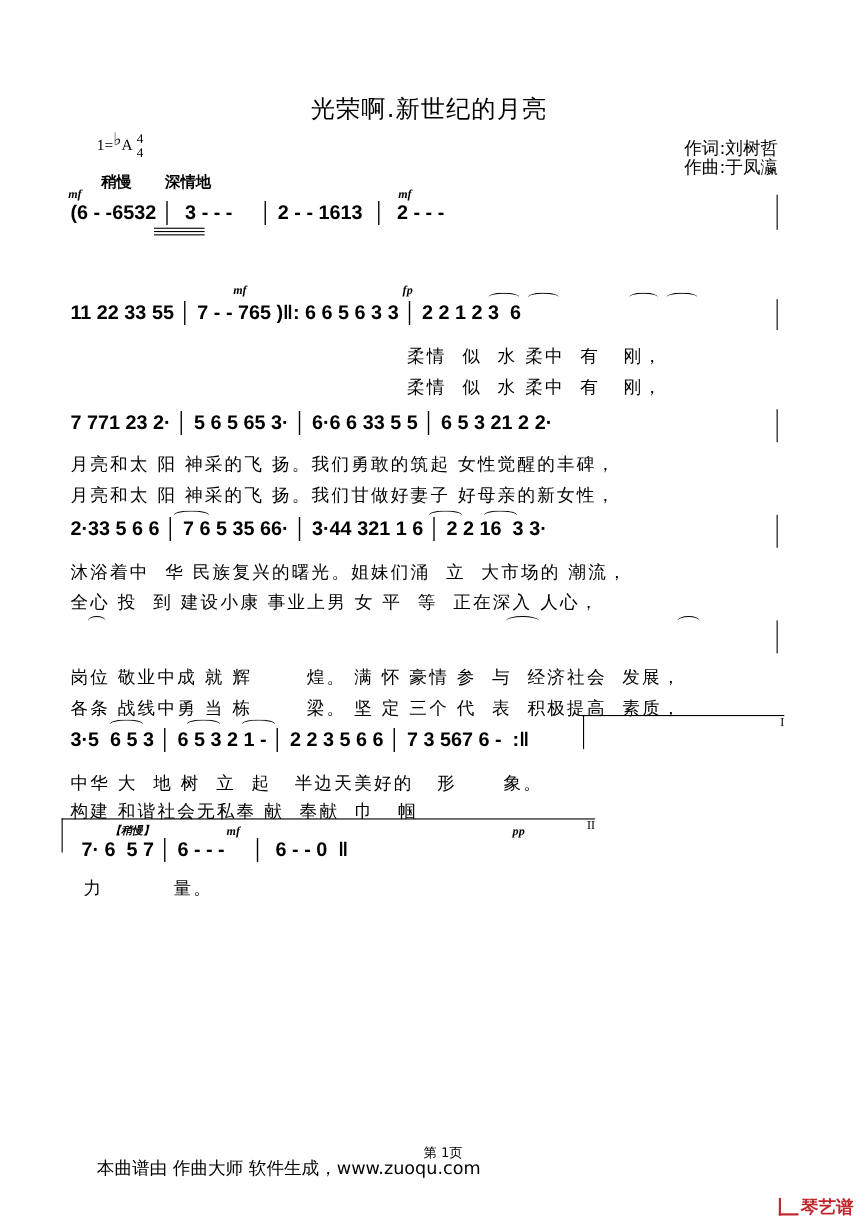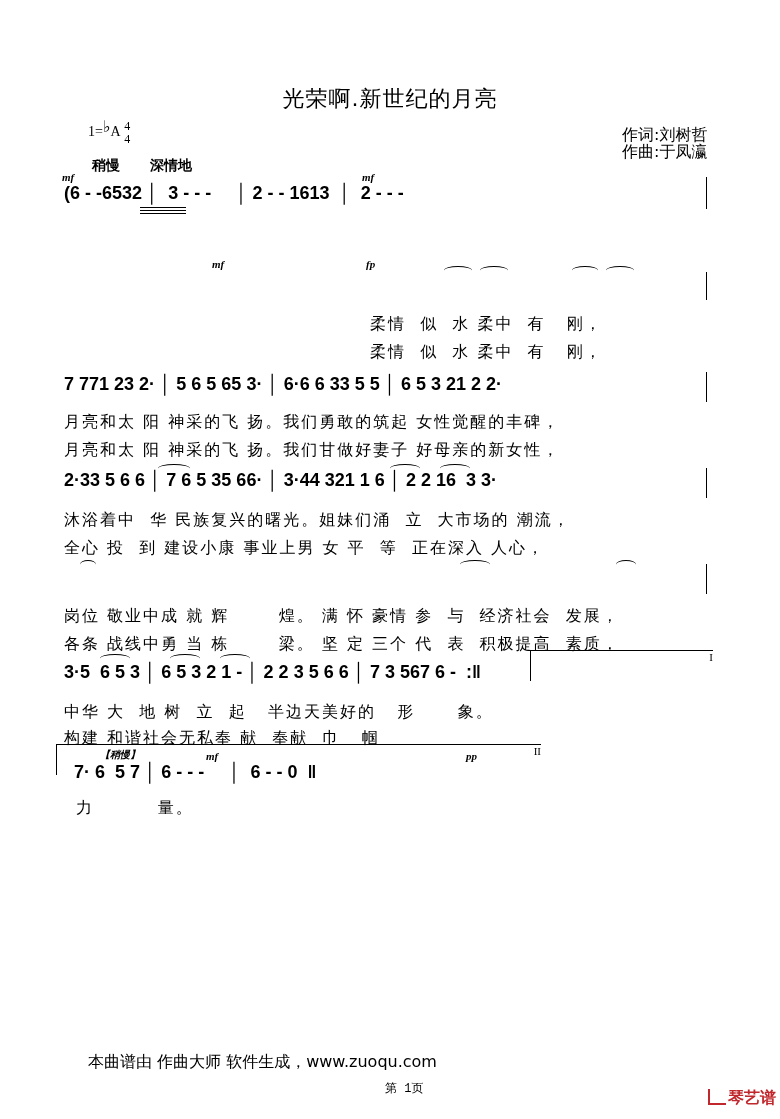--- a/index.html
+++ b/index.html
@@ -14,21 +14,21 @@
   .tempo { top: 157px; font-size: 14px; font-weight: bold; }
   .sys { position: absolute; left: 60px; width: 650px; text-align: right; }
   .notes { position: absolute; left: 0; font-weight: bold; font-size: 18px; font-family: "Liberation Sans", sans-serif; white-space: pre; }
   .bar { position: absolute; width: 1px; background: #000; }
   .lyric { position: absolute; font-size: 16px; letter-spacing: 2px; white-space: pre; }
   .dyn { position: absolute; font-family: "Liberation Serif", serif; font-style: italic; font-weight: bold; font-size: 11px; }
   .ul { position: absolute; height: 0; border-top: 1.5px solid #000; }
   .slur { position: absolute; height: 8px; border-top: 1.2px solid #000; border-radius: 50% 50% 0 0; }
   .volta { position: absolute; border-top: 1px solid #000; border-left: 1px solid #000; height: 30px; font-family: "Liberation Serif", serif; font-size: 11px; padding-left: 4px; }
   .footer { top: 1052px; left: 88px; font-size: 16px; }
-  .page { top: 1080px; left: 385px; font-size: 12px; font-family: Liberation Mono, monospace; }
+  .page { top: 1040px; left: 385px; font-size: 12px; }
   .logo { top: 1088px; left: 708px; font-size: 16px; font-weight: bold; color: #c0282d; }
   .logo .mark { display: inline-block; width: 16px; height: 14px; border-left: 2px solid #c0282d; border-bottom: 2px solid #c0282d; margin-right: 2px; vertical-align: -2px; }
 </style>
 </head>
 <body>
 
 <div class="abs title">光荣啊.新世纪的月亮</div>
 
 <div class="abs key">
   <span>1=</span><span class="flat">♭</span><span>A</span>
@@ -56,20 +56,21 @@
   <div class="bar" style="left:646px; top:2px; height:32px"></div>
 </div>
 
 <div class="sys" style="top:262px; height:100px">
   <span class="dyn" style="left:152px; top:-4px">mf</span>
   <span class="dyn" style="left:306px; top:-4px">fp</span>
   <div class="slur" style="left:384px; top:4px; width:28px"></div>
   <div class="slur" style="left:420px; top:4px; width:28px"></div>
   <div class="slur" style="left:512px; top:4px; width:26px"></div>
   <div class="slur" style="left:546px; top:4px; width:28px"></div>
+  <div class="notes" style="top:12px; left:4px">11 22 33 55 │ 7 - - 765 )‖: 6 6 5 6 3 3 │ 2 2 1 2 3  6</div>
   <div class="lyric" style="top:52px; left:310px">柔情  似  水 柔中  有   刚，</div>
   <div class="lyric" style="top:80px; left:310px">柔情  似  水 柔中  有   刚，</div>
   <div class="bar" style="left:646px; top:10px; height:28px"></div>
 </div>
 
 <div class="sys" style="top:370px; height:100px">
   <div class="notes" style="top:4px; left:4px">7 771 23 2· │ 5 6 5 65 3· │ 6·6 6 33 5 5 │ 6 5 3 21 2 2·</div>
   <div class="lyric" style="top:42px; left:4px">月亮和太 阳 神采的飞 扬。我们勇敢的筑起 女性觉醒的丰碑，</div>
   <div class="lyric" style="top:70px; left:4px">月亮和太 阳 神采的飞 扬。我们甘做好妻子 好母亲的新女性，</div>
   <div class="bar" style="left:646px; top:2px; height:30px"></div>

